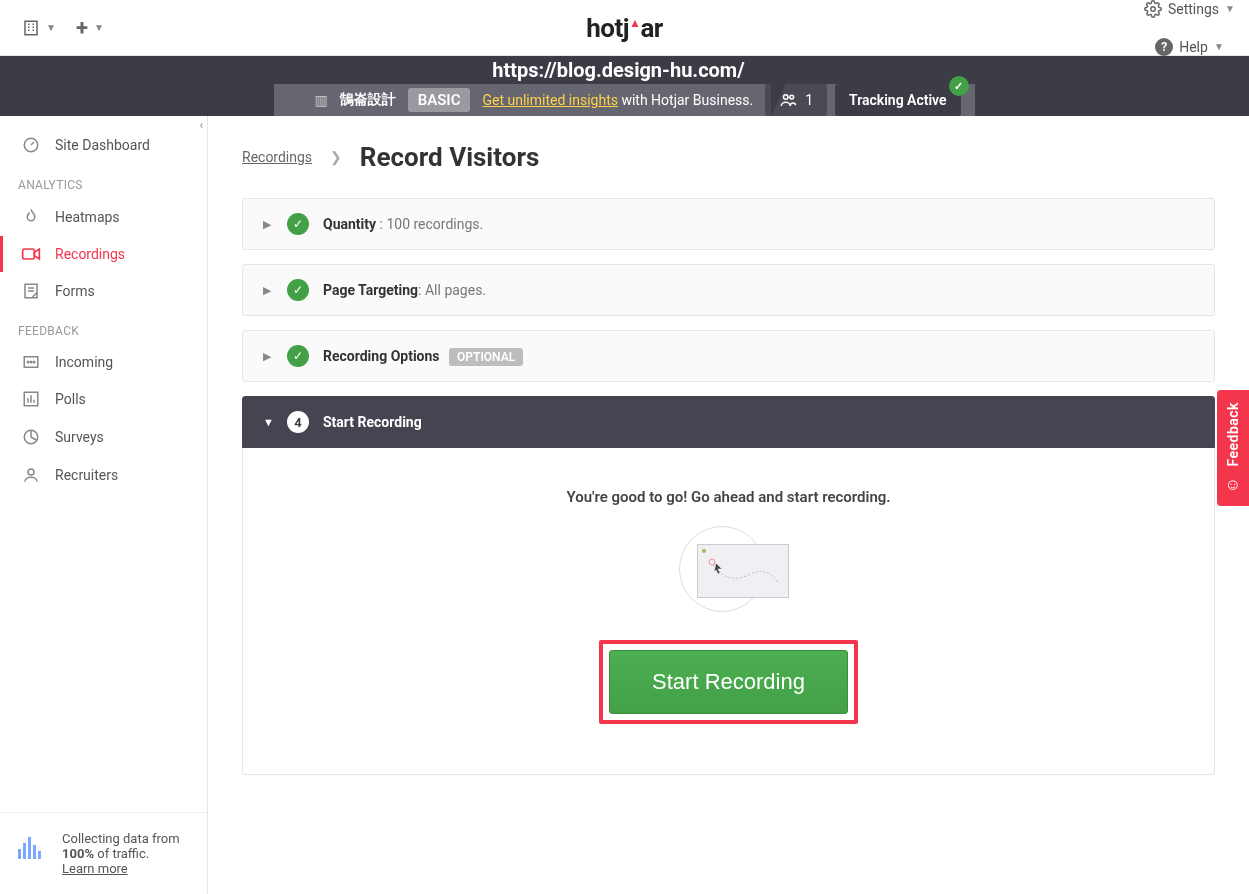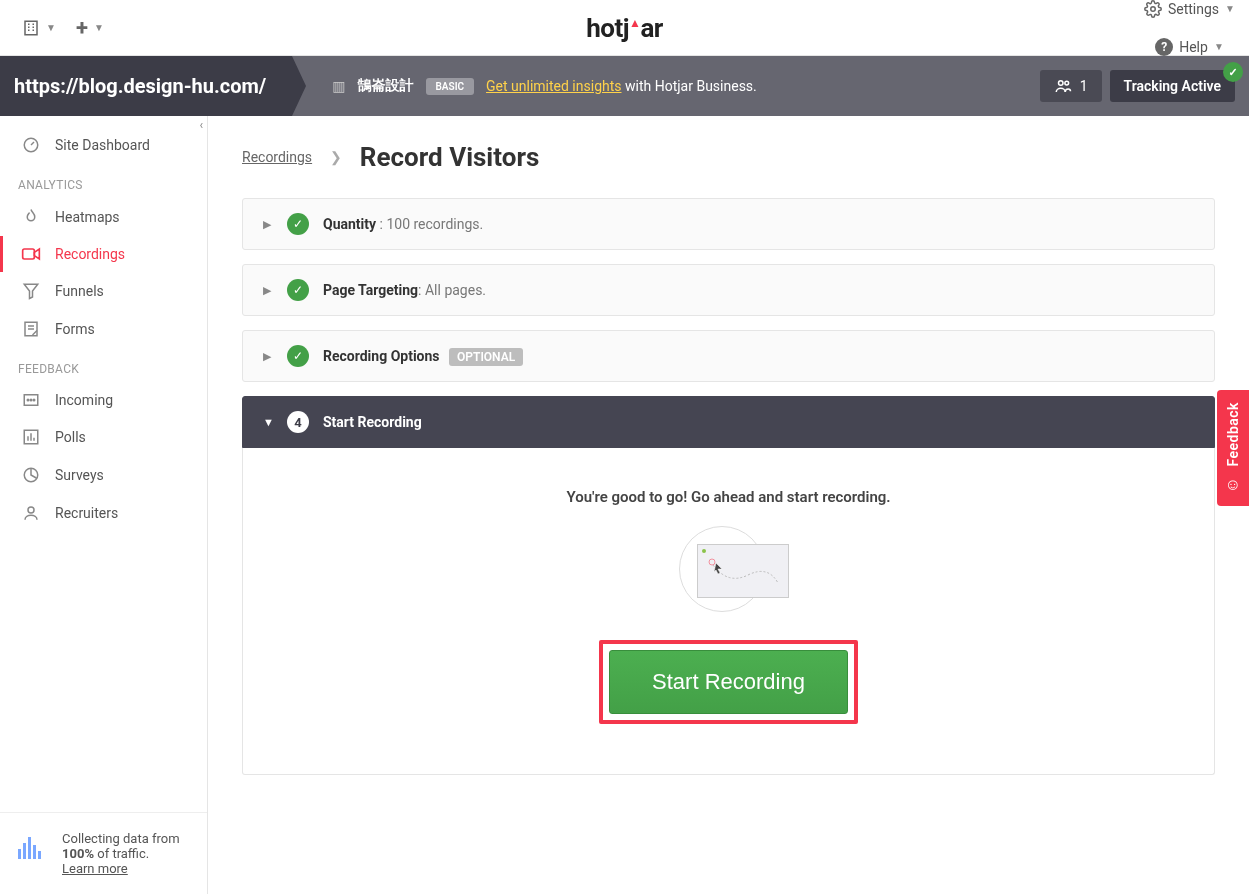--- a/index.html
+++ b/index.html
@@ -16,27 +16,27 @@
 .logo-center .logo-text { font-size: 26px; font-weight: 700; color: #222; letter-spacing: -0.5px; }
 .logo-center .flame { color: #f4364c; font-size: 12px; position: relative; top: -10px; }
 .top-header-right { margin-left: auto; display: flex; align-items: center; gap: 20px; flex-direction: column; }
 .header-link { display: flex; align-items: center; gap: 6px; color: #555; cursor: pointer; }
 .header-link .caret { font-size: 10px; color: #888; }
 .gear-icon, .help-icon { display: inline-flex; }
 .gear-icon svg { width: 18px; height: 18px; stroke: #666; fill: none; }
 .help-icon { width: 18px; height: 18px; border-radius: 50%; background: #666; color: #fff; display: inline-flex; align-items: center; justify-content: center; font-size: 12px; font-weight: bold; }
 
 
-.site-bar { height: 60px; background: #3c3c47; display: flex; align-items: center; position: relative; }
+.site-bar { height: 60px; background: #3c3c47; display: flex; align-items: center; position: relative; flex-direction: column; }
 .site-url-wrap { height: 100%; display: flex; align-items: center; padding: 0 26px 0 14px; position: relative; }
 .site-url { color: #fff; font-size: 20px; font-weight: 700; }
 .site-url-wrap::after { content: ""; position: absolute; right: -14px; top: 0; width: 0; height: 0; border-top: 30px solid transparent; border-bottom: 30px solid transparent; border-left: 14px solid #3c3c47; z-index: 1; }
 .site-bar-rest { background: #666670; height: 100%; flex: 1; display: flex; align-items: center; padding-left: 40px; padding-right: 14px; gap: 12px; position: relative; }
 .org-name { color: #fff; font-weight: 600; }
-.plan-badge { background: #9999a0; color: #fff; padding: 3px 10px; border-radius: 3px; font-size: 10px; font-weight: 600; }
+.plan-badge { background: #9999a0; color: #fff; padding: 3px 10px; border-radius: 3px; font-size: 15px; font-weight: 600; }
 .upgrade-text { color: #fff; }
 .upgrade-text a { color: #ffd24a; text-decoration: underline; }
 .site-bar-right { margin-left: auto; display: flex; align-items: center; gap: 8px; }
 .users-box { background: #4a4a54; color: #fff; padding: 8px 14px; border-radius: 3px; display: flex; align-items: center; gap: 8px; }
 .tracking-box { background: #3c3c47; color: #fff; padding: 8px 14px; border-radius: 3px; font-weight: 600; position: relative; }
 .tracking-check { position: absolute; top: -8px; right: -8px; width: 20px; height: 20px; background: #43a047; border-radius: 50%; display: flex; align-items: center; justify-content: center; color: #fff; font-size: 11px; }
 
 
 .layout { display: flex; min-height: calc(100vh - 116px); }
 .sidebar { width: 208px; border-right: 1px solid #e5e5e5; position: relative; padding-top: 10px; display: flex; flex-direction: column; }
@@ -195,28 +195,20 @@
     <div class="nav-item active">
       <span class="nav-icon">
           <svg width="20" height="14" viewBox="0 0 24 16" fill="none" stroke="currentColor" stroke-width="2">
             <rect x="2" y="2" width="14" height="12" rx="2"></rect>
             <polygon points="16,6 22,2 22,14 16,10"></polygon>
           </svg>
         </span>
       <span>Recordings</span>
     </div>
 
-    <div class="nav-item">
-      <span class="nav-icon">
-          <svg width="18" height="18" viewBox="0 0 24 24" fill="none" stroke="currentColor" stroke-width="2">
-            <polygon points="3,3 21,3 14,12 14,20 10,22 10,12"></polygon>
-          </svg>
-        </span>
-      <span>Funnels</span>
-    </div>
 
     <div class="nav-item">
       <span class="nav-icon">
           <svg width="18" height="18" viewBox="0 0 24 24" fill="none" stroke="currentColor" stroke-width="2">
             <rect x="4" y="3" width="16" height="18"></rect>
             <line x1="8" y1="8" x2="16" y2="8"></line>
             <line x1="8" y1="12" x2="16" y2="12"></line>
             <path d="M14 20l6-6"></path>
           </svg>
         </span>

